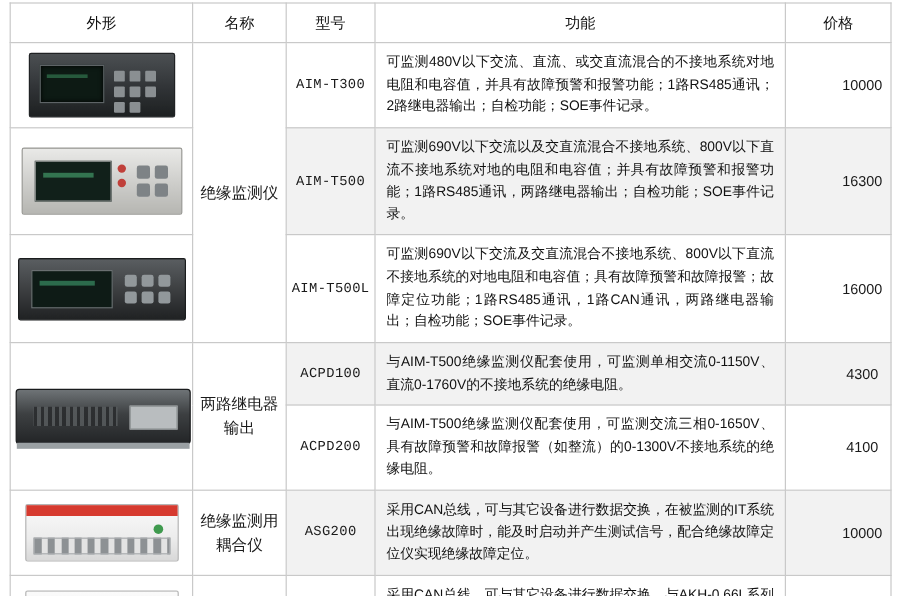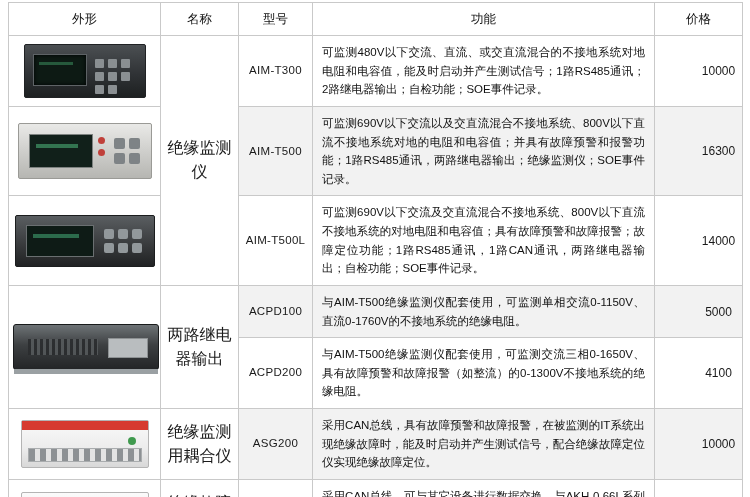--- a/index.html
+++ b/index.html
@@ -35,25 +35,25 @@
     background: #ffffff;
   }
   col.c-img    { width: 152px; }
   col.c-name   { width: 78px; }
   col.c-model  { width: 74px; }
   col.c-func   { width: 342px; }
   col.c-price  { width: 88px; }
 
   td.cell-name, td.cell-model, td.cell-price {
     text-align: center;
-    font-size: 16px;
+    font-size: 13px;
     line-height: 1.5;
   }
   td.cell-model {
-    font-family: Liberation Sans, sans-serif;
+    font-family: Liberation Mono, monospace;
     font-size: 11.5px;
     letter-spacing: 0.3px;
   }
   td.cell-price {
     font-size: 12px;
     padding-left: 41px;
   }
   td.cell-func {
     font-size: 11.5px;
     line-height: 1.62;
@@ -241,95 +241,95 @@
               <i></i>
               <i></i>
               <i></i>
               <i></i>
               <i></i>
             </div>
         </div>
       </td>
       <td class="cell-name" rowspan="3">绝缘监测仪</td>
       <td class="cell-model">AIM-T300</td>
-      <td class="cell-func">可监测480V以下交流、直流、或交直流混合的不接地系统对地电阻和电容值，能及时启动并产生测试信号；1路RS485通讯；2路继电器输出；自检功能；SOE事件记录。</td>
+      <td class="cell-func">可监测480V以下交流、直流、或交直流混合的不接地系统对地电阻和电容值，并具有故障预警和报警功能；1路RS485通讯；2路继电器输出；自检功能；SOE事件记录。</td>
       <td class="cell-price">10000</td>
     </tr>
 
     <tr class="alt">
       <td class="cell-img">
         <div class="device dev-t500">
           <div class="screen"></div>
           <div class="leds">
               <i></i>
               <i></i>
             </div>
           <div class="keys">
               <i></i>
               <i></i>
               <i></i>
               <i></i>
             </div>
         </div>
       </td>
       <td class="cell-model">AIM-T500</td>
-      <td class="cell-func">可监测690V以下交流以及交直流混合不接地系统、800V以下直流不接地系统对地的电阻和电容值；并具有故障预警和报警功能；1路RS485通讯，两路继电器输出；绝缘监测仪；SOE事件记录。</td>
+      <td class="cell-func">可监测690V以下交流以及交直流混合不接地系统、800V以下直流不接地系统对地的电阻和电容值；并具有故障预警和报警功能；1路RS485通讯，两路继电器输出；自检功能；SOE事件记录。</td>
       <td class="cell-price">16300</td>
     </tr>
 
     <tr>
       <td class="cell-img">
         <div class="device dev-t500l">
           <div class="screen"></div>
           <div class="keys">
               <i></i>
               <i></i>
               <i></i>
               <i></i>
               <i></i>
               <i></i>
             </div>
         </div>
       </td>
       <td class="cell-model">AIM-T500L</td>
       <td class="cell-func">可监测690V以下交流及交直流混合不接地系统、800V以下直流不接地系统的对地电阻和电容值；具有故障预警和故障报警；故障定位功能；1路RS485通讯，1路CAN通讯，两路继电器输出；自检功能；SOE事件记录。</td>
-      <td class="cell-price">14000</td>
+      <td class="cell-price">16000</td>
     </tr>
 
     <tr class="alt">
       <td class="cell-img" rowspan="2">
         <div class="device dev-acpd">
           <div class="vent"></div>
           <div class="term"></div>
           <div class="foot"></div>
         </div>
       </td>
       <td class="cell-name" rowspan="2">两路继电器输出</td>
       <td class="cell-model">ACPD100</td>
       <td class="cell-func">与AIM-T500绝缘监测仪配套使用，可监测单相交流0-1150V、直流0-1760V的不接地系统的绝缘电阻。</td>
-      <td class="cell-price">5000</td>
+      <td class="cell-price">4300</td>
     </tr>
 
     <tr>
       <td class="cell-model">ACPD200</td>
       <td class="cell-func">与AIM-T500绝缘监测仪配套使用，可监测交流三相0-1650V、具有故障预警和故障报警（如整流）的0-1300V不接地系统的绝缘电阻。</td>
       <td class="cell-price">4100</td>
     </tr>
 
     <tr class="alt">
       <td class="cell-img">
         <div class="device dev-asg">
           <div class="top-strip"></div>
           <div class="dot"></div>
           <div class="term-row"></div>
         </div>
       </td>
       <td class="cell-name">绝缘监测用耦合仪</td>
       <td class="cell-model">ASG200</td>
-      <td class="cell-func">采用CAN总线，具有故障预警和故障报警，在被监测的IT系统出现绝缘故障时，能及时启动并产生测试信号，配合绝缘故障定位仪实现绝缘故障定位。</td>
+      <td class="cell-func">采用CAN总线，可与其它设备进行数据交换，在被监测的IT系统出现绝缘故障时，能及时启动并产生测试信号，配合绝缘故障定位仪实现绝缘故障定位。</td>
       <td class="cell-price">10000</td>
     </tr>
 
     <tr>
       <td class="cell-img">
         <div class="device dev-ail">
           
           
           
         </div>

